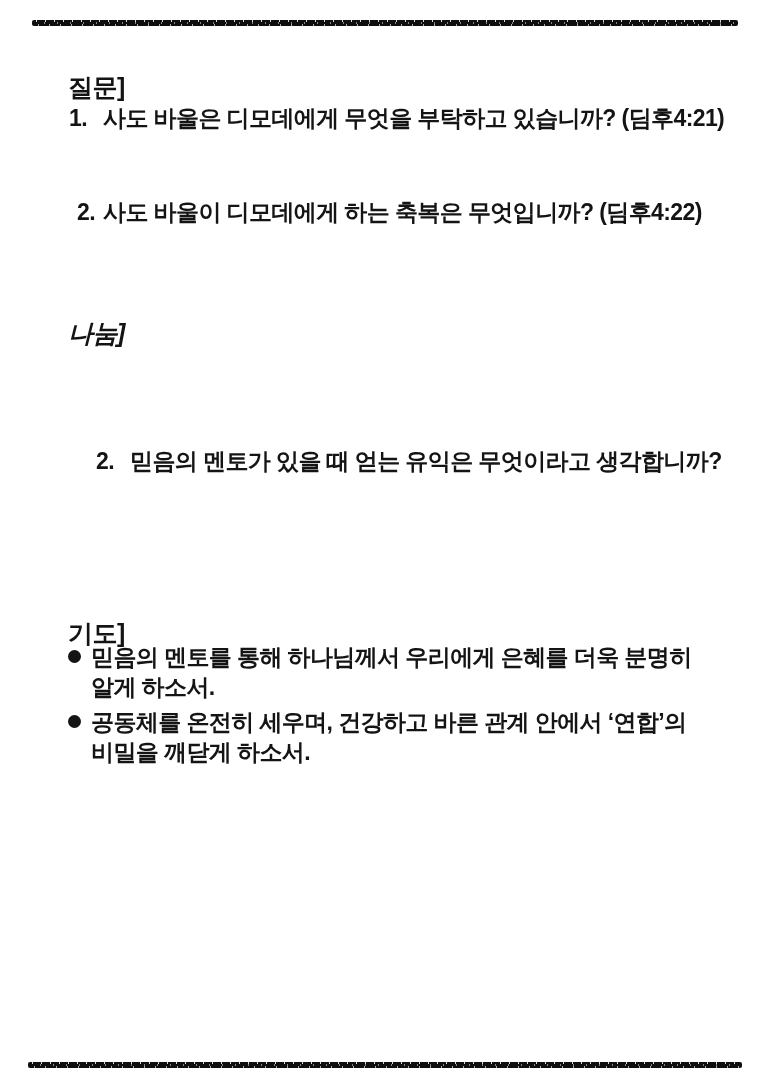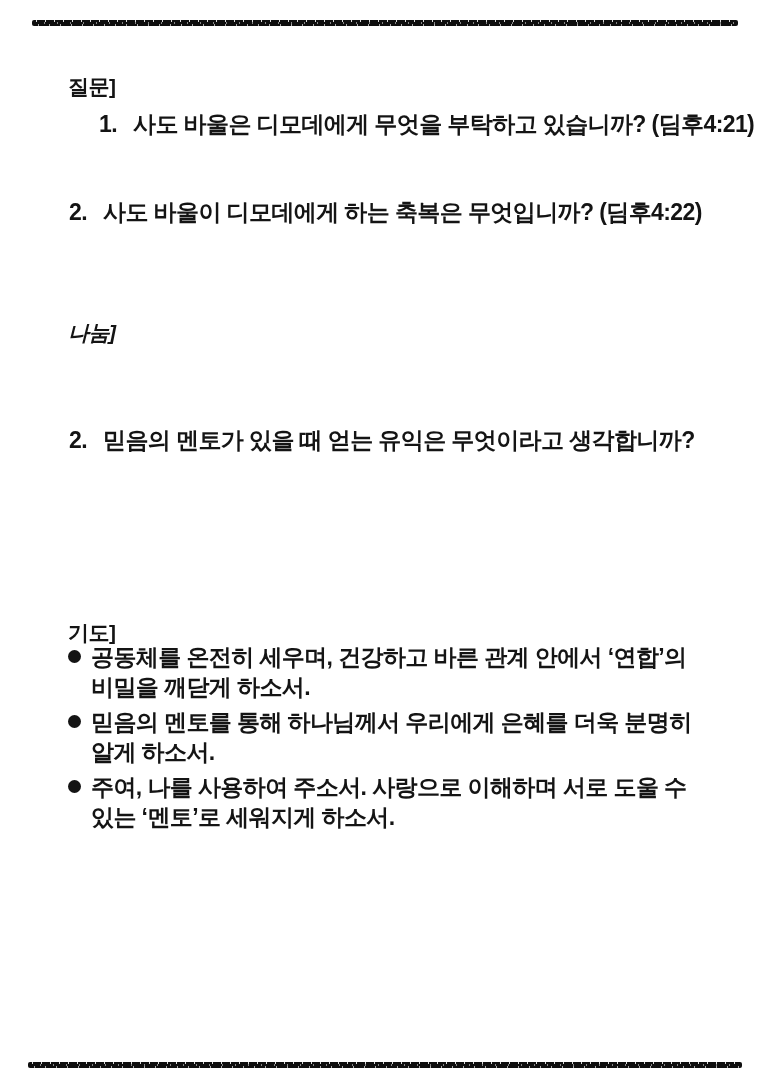--- a/index.html
+++ b/index.html
@@ -34,21 +34,21 @@
     background-position: 0 0, 0 4px, 3px 2px;
     background-repeat: repeat-x;
     border-radius: 2px;
   }
   .rough-line.top { top: 20px; }
   .rough-line.bottom { top: 1062px; left: 28px; width: 714px; }
 
   .section-heading {
     position: absolute;
     left: 68px;
-    font-size: 21px;
+    font-size: 25px;
     font-weight: 700;
     letter-spacing: -0.5px;
     line-height: 30px;
     white-space: nowrap;
   }
   .q-item {
     position: absolute;
     left: 69px;
     font-size: 23px;
     font-weight: 700;
@@ -84,25 +84,25 @@
     left: 0;
     top: 8px;
     width: 13px;
     height: 13px;
     border-radius: 50%;
     background: var(--text);
   }
 
   
   #h-questions { top: 72px; }
-  #q1 { top: 110px; margin-left: 30px; }
-  #q2 { top: 198px; }
+  #q1 { top: 104px; }
+  #q2 { top: 198px; text-align: center; }
   #h-sharing { top: 318px; font-style: italic; }
   #s1 { top: 359px; }
-  #s2 { top: 426px; }
+  #s2 { top: 447px; margin-left: 27px; }
   #h-prayer { top: 618px; }
 </style>
 </head>
 <body>
 
 <div class="page">
 
   <div class="rough-line top"></div>
 
   <div class="section-heading" id="h-questions">질문]</div>
@@ -119,25 +119,22 @@
 
 
   <div class="q-item" id="s2">
     <span class="q-num">2.</span><span>믿음의 멘토가 있을 때 얻는 유익은 무엇이라고 생각합니까?</span>
   </div>
 
   <div class="section-heading" id="h-prayer">기도]</div>
 
   <ul class="prayer-list">
     <li class="prayer-item">
-      <span class="bullet-dot"></span><span>공동체를 온전히 세우며, 건강하고 바른 관계 안에서 ‘연합’의 비밀을 깨닫게 하소서.</span>
-    </li>
-    <li class="prayer-item">
       <span class="bullet-dot"></span><span>믿음의 멘토를 통해 하나님께서 우리에게 은혜를 더욱 분명히 알게 하소서.</span>
     </li>
     <li class="prayer-item">
-      <span class="bullet-dot"></span><span>주여, 나를 사용하여 주소서. 사랑으로 이해하며 서로 도울 수 있는 ‘멘토’로 세워지게 하소서.</span>
+      <span class="bullet-dot"></span><span>공동체를 온전히 세우며, 건강하고 바른 관계 안에서 ‘연합’의 비밀을 깨닫게 하소서.</span>
     </li>
   </ul>
 
   <div class="rough-line bottom"></div>
 
 </div>
 
 </body></html>

